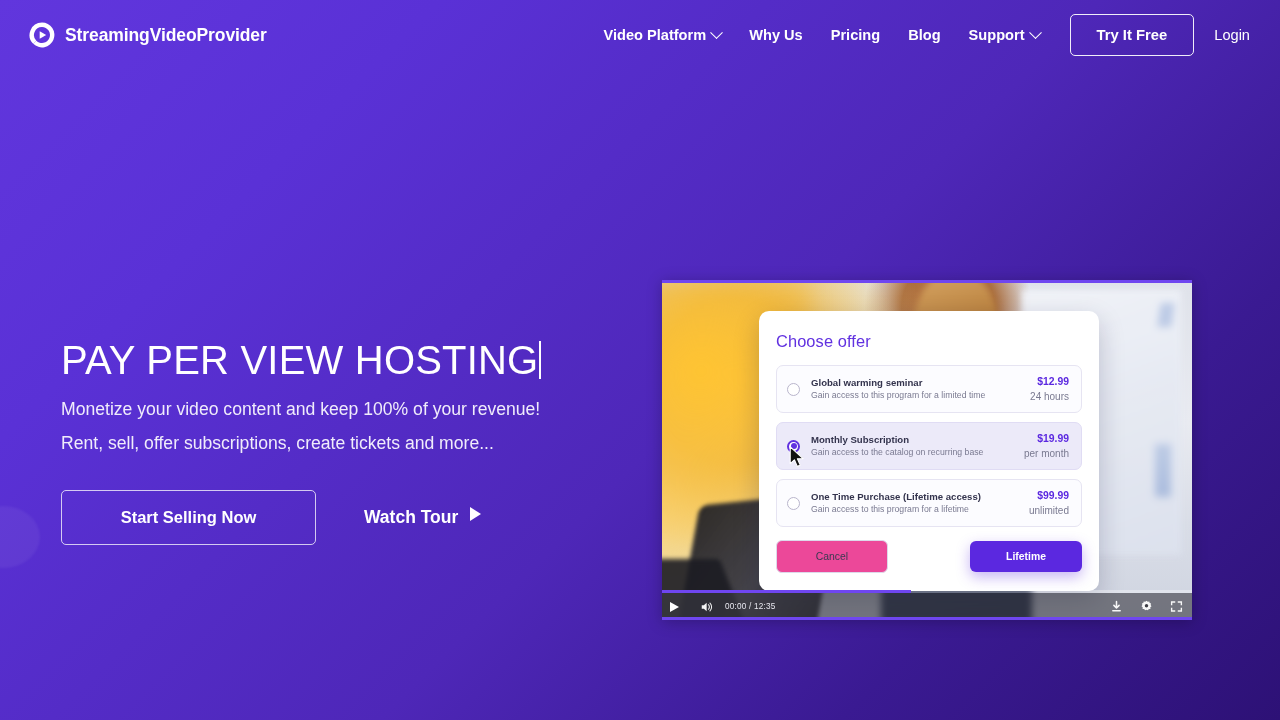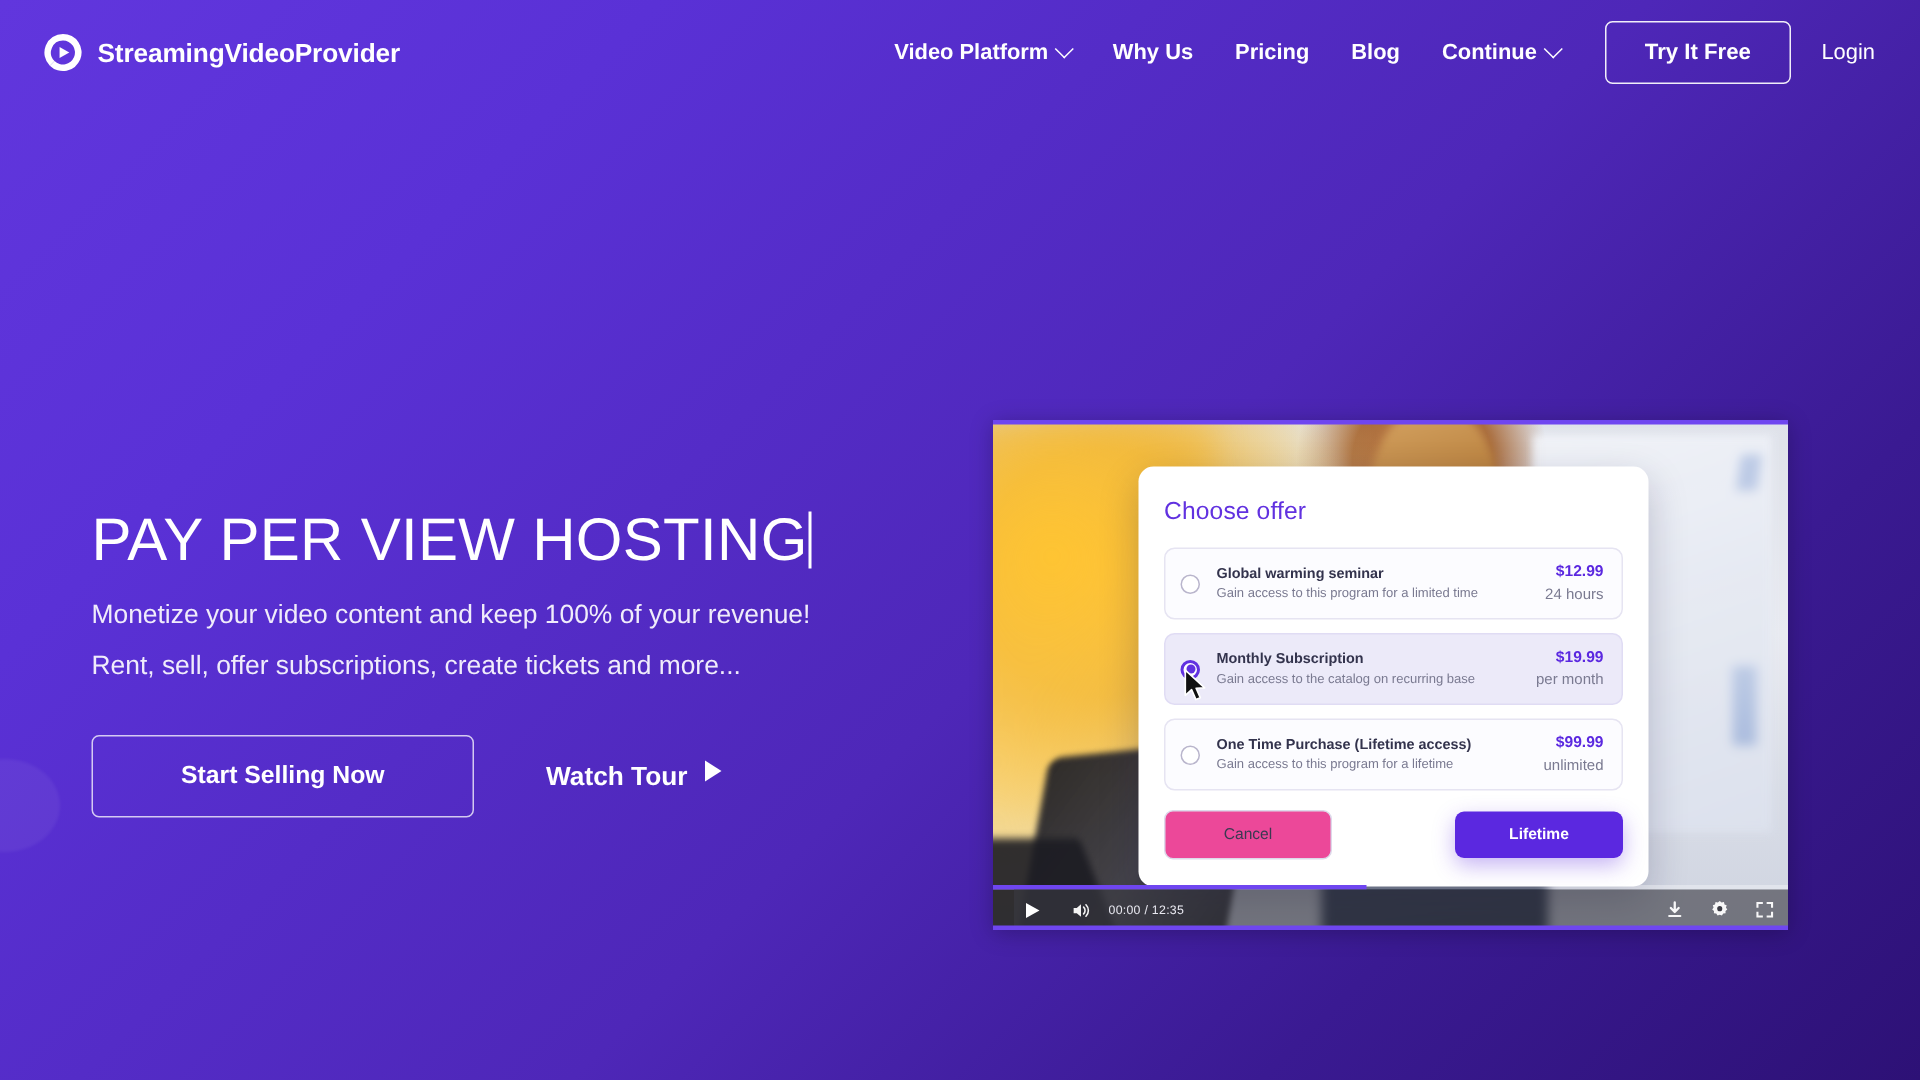--- a/index.html
+++ b/index.html
@@ -453,21 +453,21 @@
     cursor: pointer;
   }
   .ctrl-progress-fill {
     height: 100%;
     background: #6f46f0;
     width: 47%;
   }
 
   .ctrl-bar {
     position: absolute;
-    left: 14px; right: 0; bottom: 0;
+    left: 0; right: 0; bottom: 0;
     height: 27px;
     background: rgba(58,58,66,0.62);
     display: flex;
     align-items: center;
     padding: 0 9px 0 8px;
     z-index: 6;
   }
 
   .ctrl-left, .ctrl-right {
     display: flex;
@@ -545,21 +545,21 @@
 
       <div class="nav-item">
         <span>Pricing</span>
       </div>
 
       <div class="nav-item">
         <span>Blog</span>
       </div>
 
       <div class="nav-item">
-        <span>Continue</span>
+        <span>Support</span>
         <span class="caret"></span>
       </div>
 
       <button class="try-btn">Try It Free</button>
 
       <div class="login-link">Login</div>
     </div>
   </div>
 
   <div class="hero-left">

